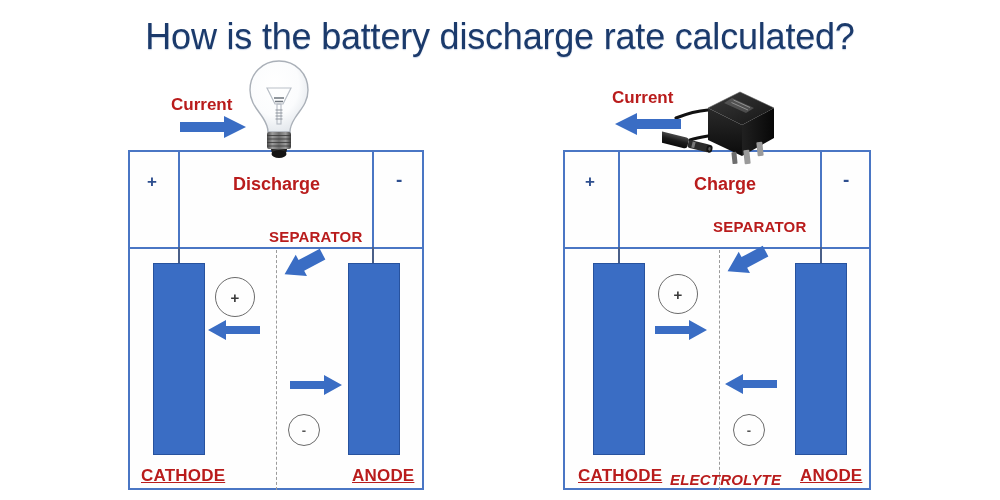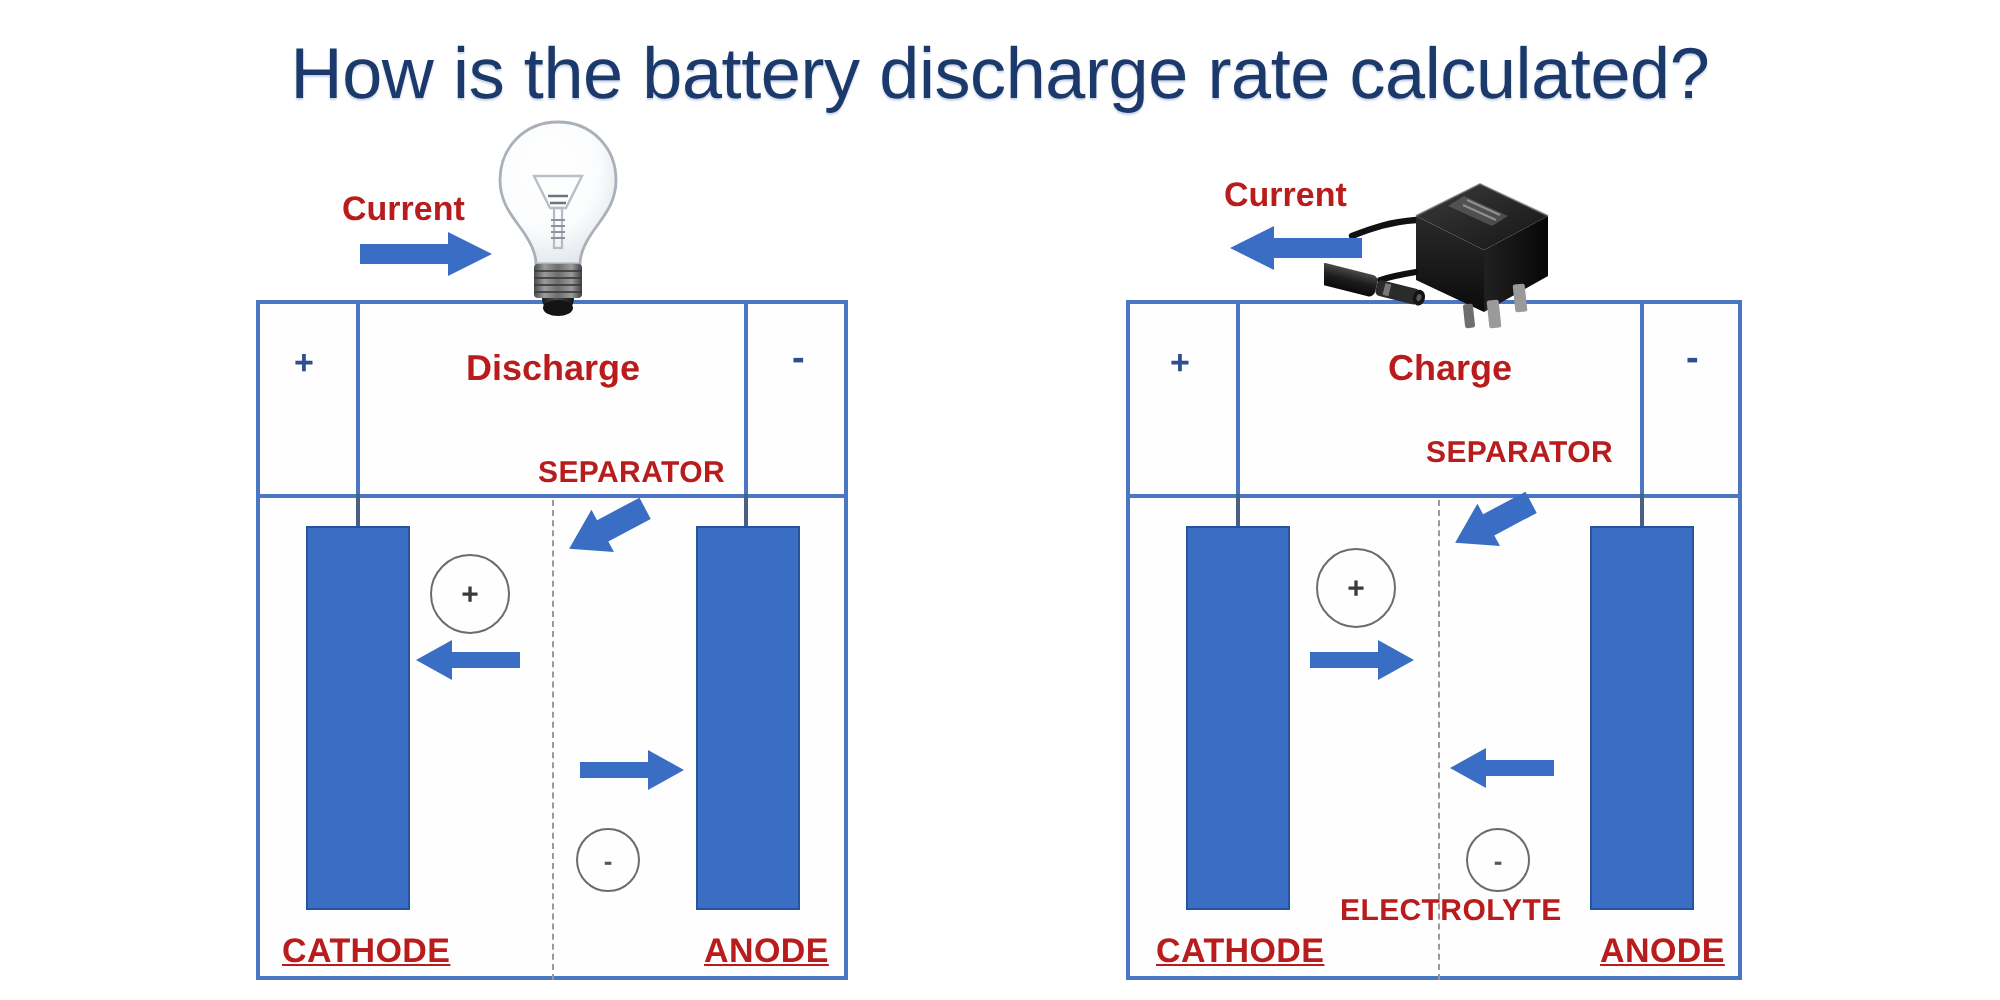--- a/index.html
+++ b/index.html
@@ -316,17 +316,17 @@
     </div>
 
     <div class="arrow" style="left:725px; top:374px;">
       <svg width="52" height="20" viewBox="0 0 52 20">
         <path d="M52 6 L18 6 L18 0 L0 10 L18 20 L18 14 L52 14 Z" fill="#3a6dc4"></path>
       </svg>
     </div>
     <div class="ion neg" style="left:733px; top:414px; width:32px; height:32px;">-</div>
 
     <div class="lbl electrode-name" style="left:578px; top:466px;">CATHODE</div>
-    <div class="lbl electrolyte" style="left:670px; top:447px;">ELECTROLYTE</div>
+    <div class="lbl electrolyte" style="left:670px; top:471px;font-style:italic;">ELECTROLYTE</div>
     <div class="lbl electrode-name" style="left:800px; top:466px;">ANODE</div>
   </div>
 
 </div>
 
 </body></html>

